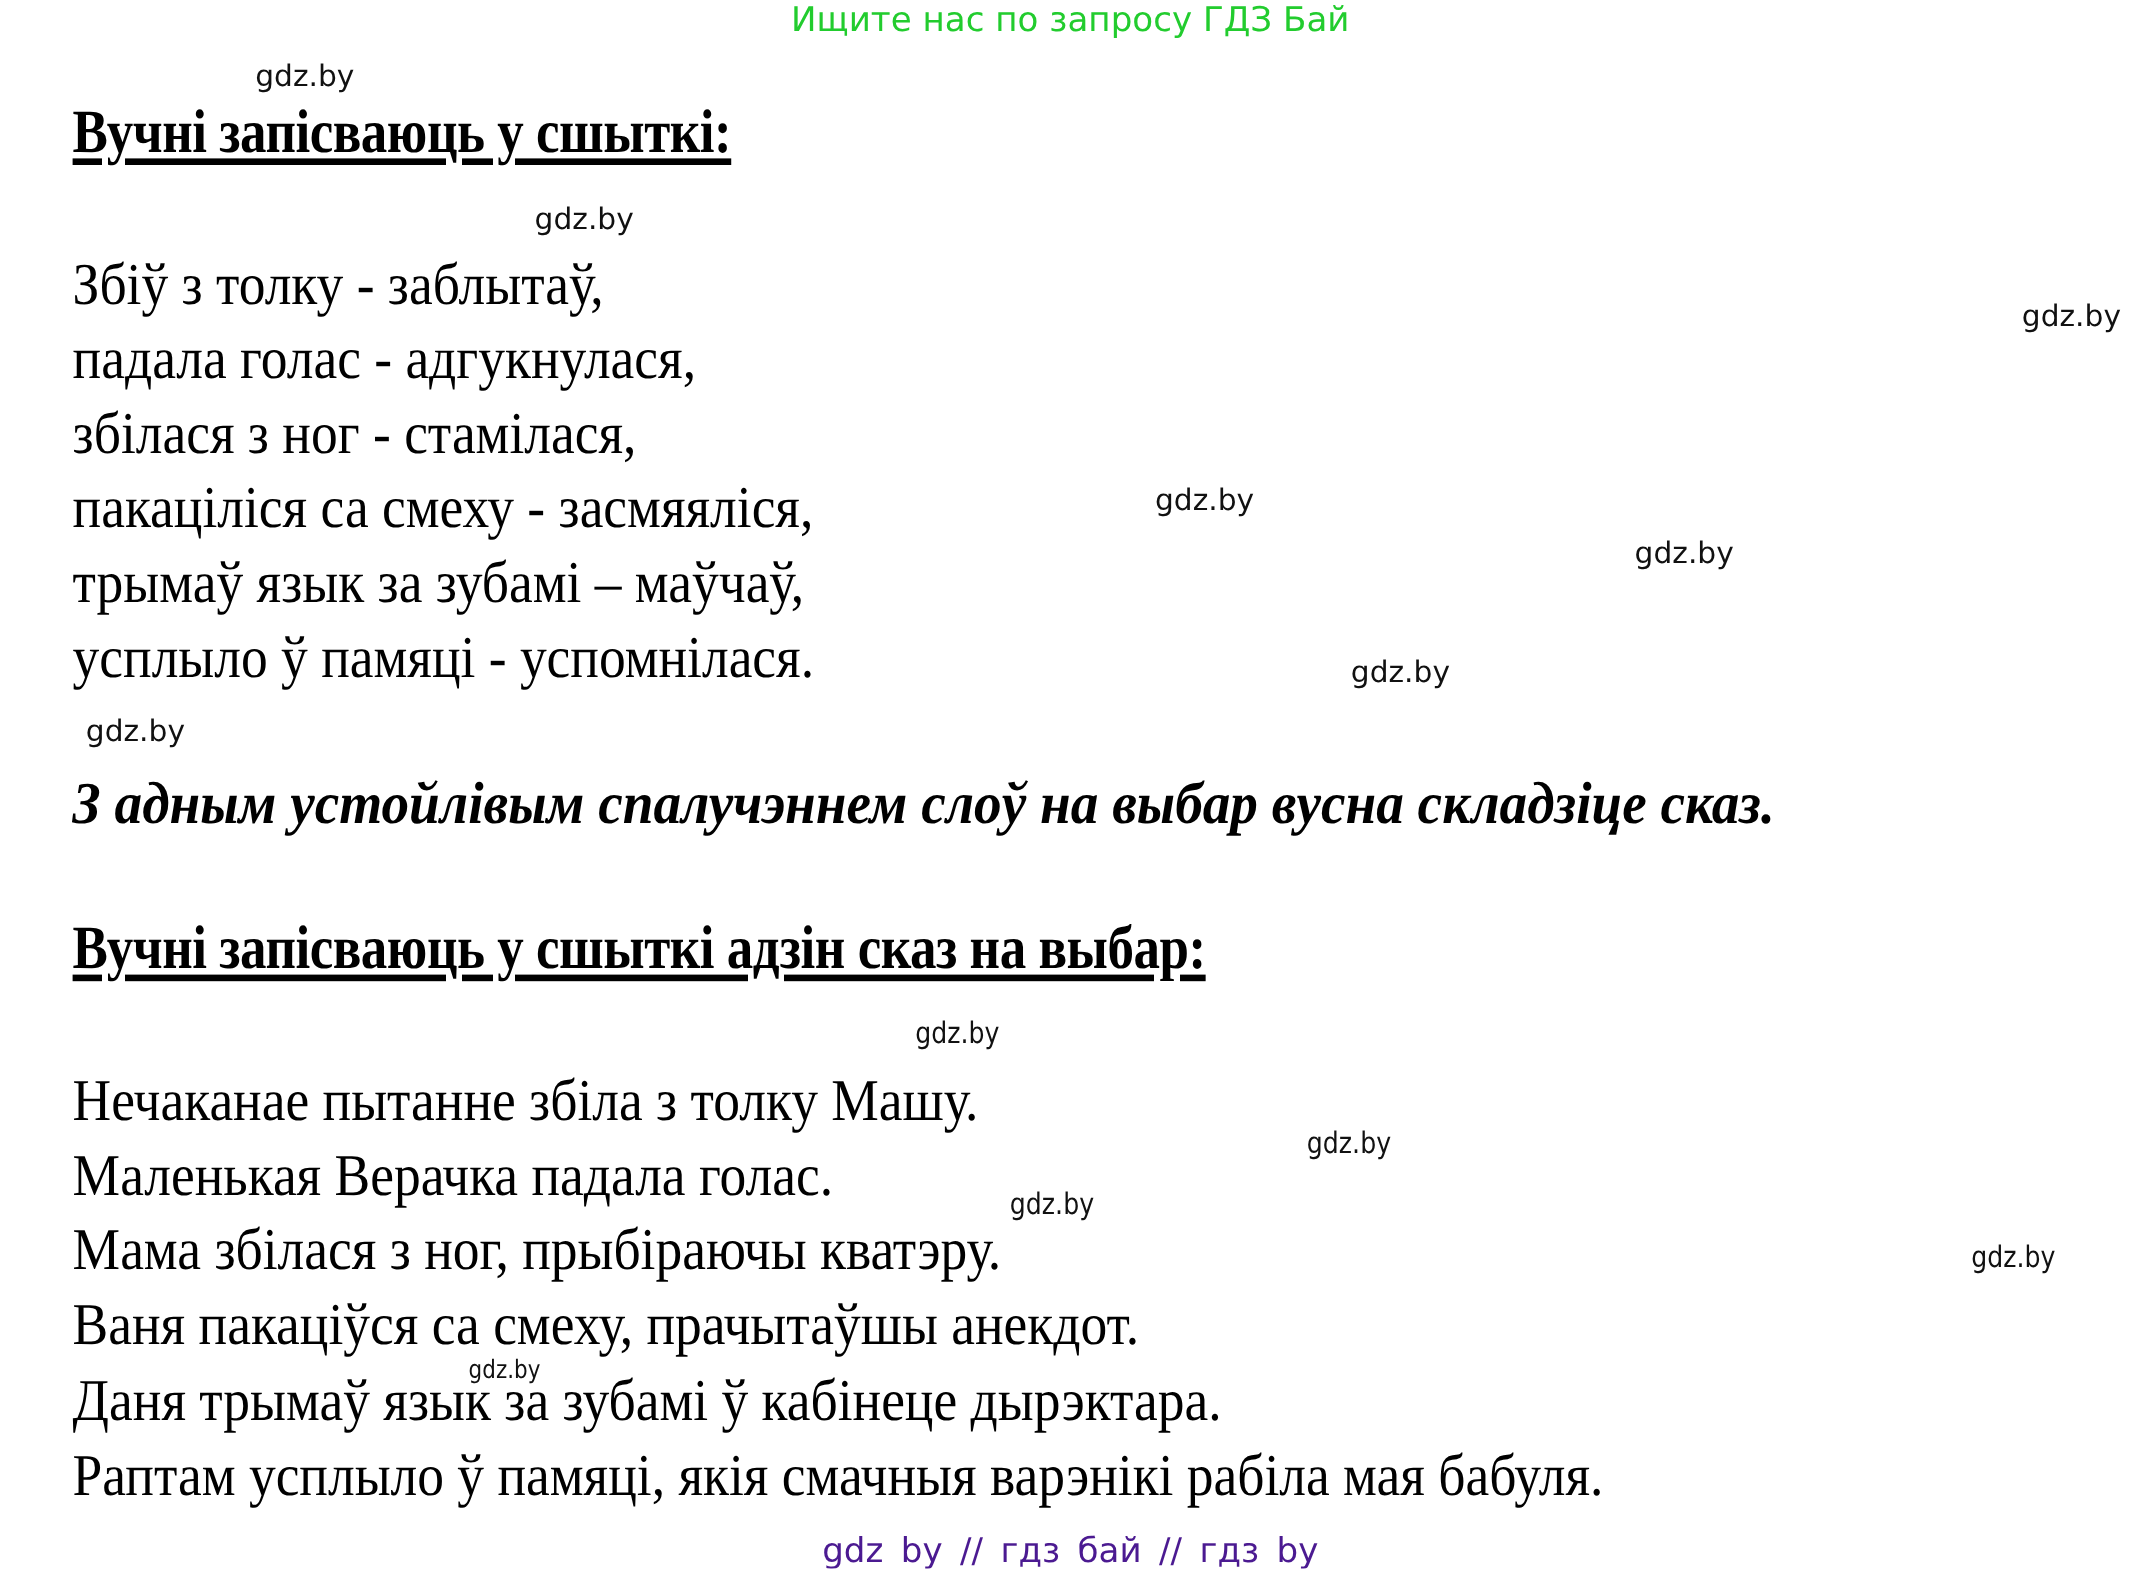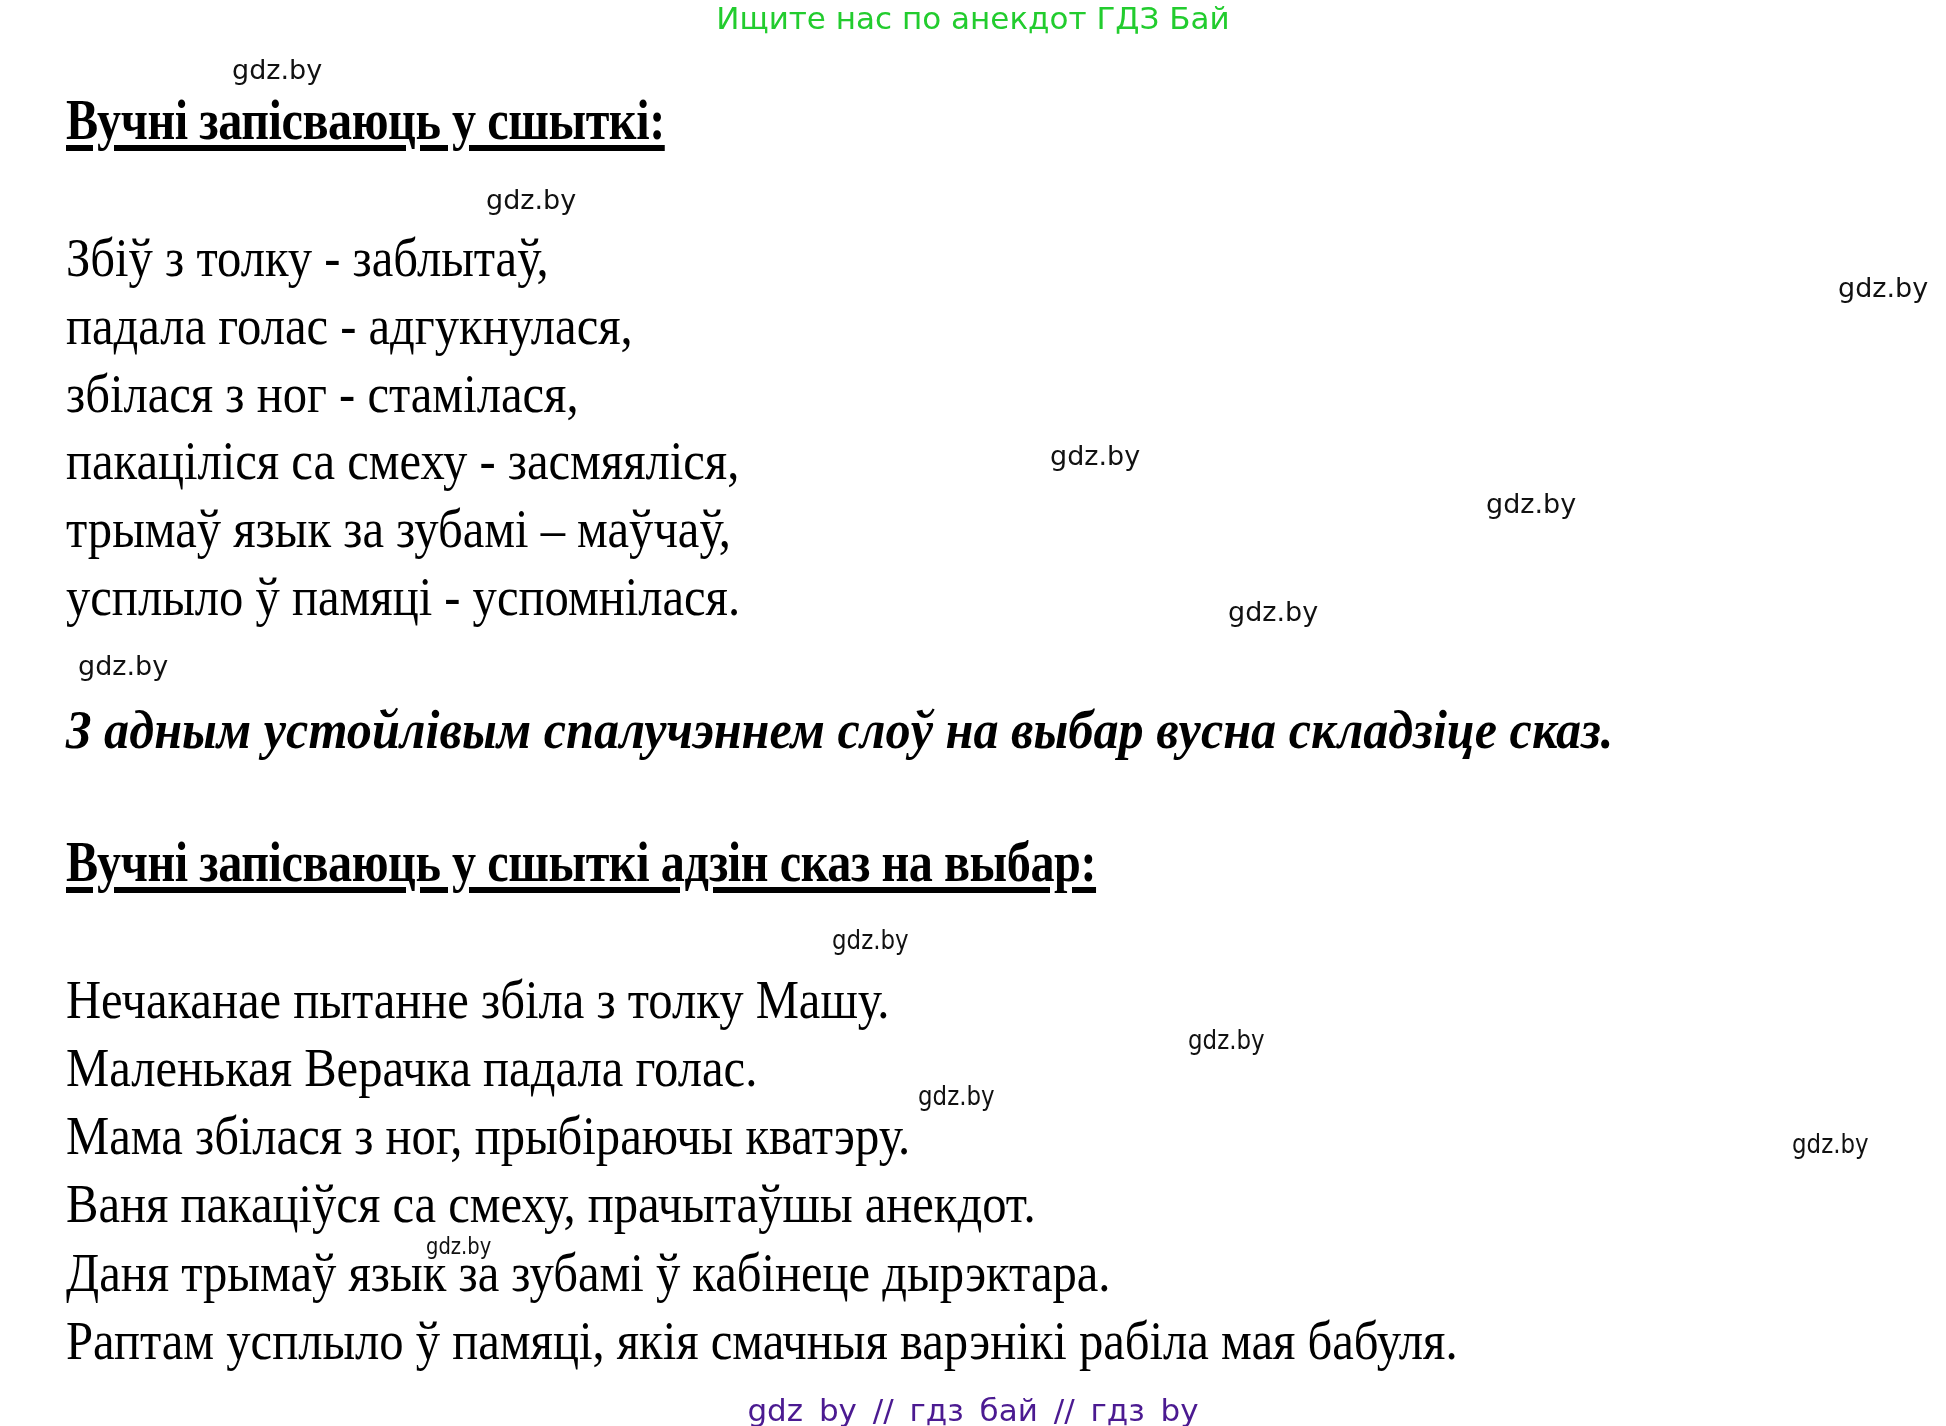--- a/index.html
+++ b/index.html
@@ -10,21 +10,21 @@
   .poem-line, .sentence { font-family:"Liberation Serif", serif; font-size:54px; color:#000; line-height:60px; transform:scaleX(0.9); transform-origin:left top; }
   .task { font-family:"Liberation Serif", serif; font-weight:bold; font-style:italic; font-size:54px; color:#000; line-height:60px; transform:scaleX(0.93); transform-origin:left top; }
   .wm { font-family:"DejaVu Sans", sans-serif; font-size:27px; color:#111; line-height:32px; }
   .wm.narrow { transform:scaleX(0.85); transform-origin:left top; }
   .wm.small { font-size:23px; }
   .footer { left:0; width:1946px; top:1392px; text-align:center; font-family:"DejaVu Sans", sans-serif; font-size:31px; color:#4b1a91; line-height:36px; word-spacing:6px; }
 </style>
 </head>
 <body>
 
-<div class="abs top-banner">Ищите нас по анекдот ГДЗ Бай</div>
+<div class="abs top-banner">Ищите нас по запросу ГДЗ Бай</div>
 
 <div class="abs wm" style="left:232px; top:54px;">gdz.by</div>
 <div class="abs wm" style="left:486px; top:184px;">gdz.by</div>
 <div class="abs wm" style="left:1838px; top:272px;">gdz.by</div>
 <div class="abs wm" style="left:1050px; top:440px;">gdz.by</div>
 <div class="abs wm" style="left:1486px; top:488px;">gdz.by</div>
 <div class="abs wm" style="left:1228px; top:596px;">gdz.by</div>
 <div class="abs wm" style="left:78px; top:650px;">gdz.by</div>
 <div class="abs wm narrow" style="left:832px; top:924px;">gdz.by</div>
 <div class="abs wm narrow" style="left:1188px; top:1024px;">gdz.by</div>

